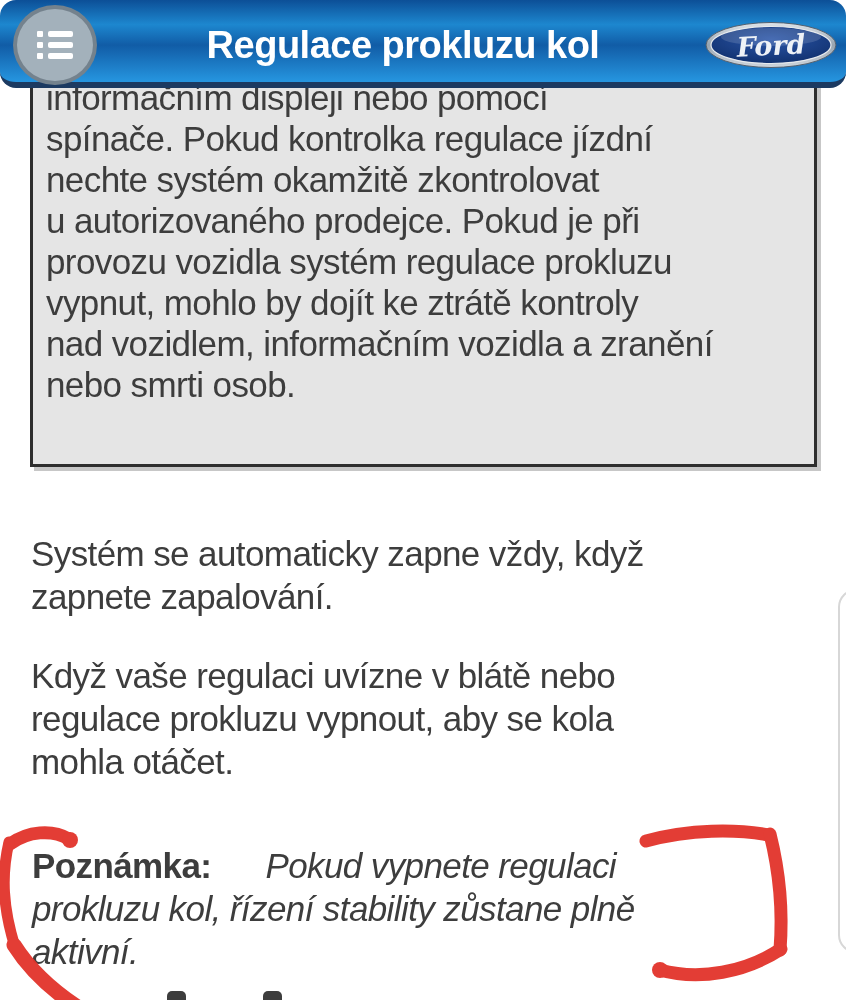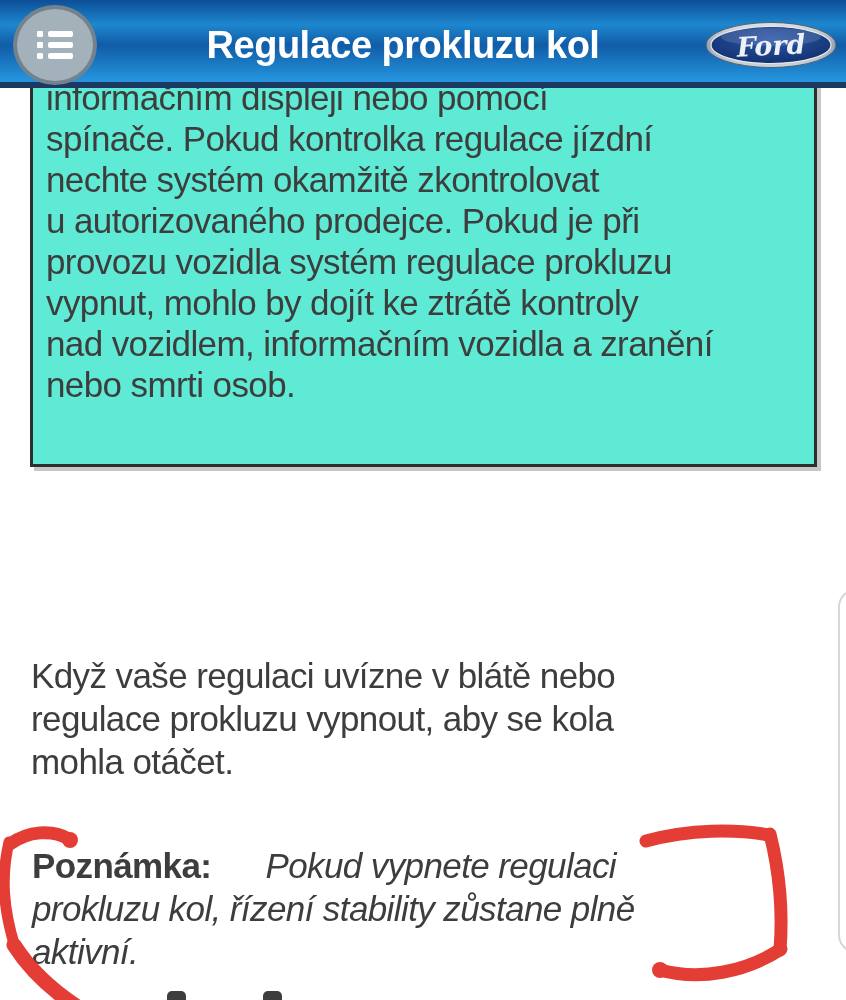--- a/index.html
+++ b/index.html
@@ -11,20 +11,21 @@
     position: relative;
   }
   .page { position: absolute; width: 846px; height: 1000px; overflow: hidden; background: #fff; }
 
   
   .header {
     position: absolute; left: 0; top: 0; width: 846px; height: 88px;
     background: linear-gradient(180deg, #0c4f97 0%, #1d87cf 30%, #115ca6 55%, #2696e0 100%);
     border-bottom: 6px solid #1c3a61;
     z-index: 10;
+    border-radius: 16px;
   }
   .menu-btn {
     position: absolute; left: 13px; top: 5px; width: 84px; height: 80px;
     border-radius: 50%;
     background: #a3b1bb;
     border: 4px solid #74828d;
     display: flex; align-items: center; justify-content: center;
     cursor: pointer;
   }
   .list-icon { display: flex; flex-direction: column; gap: 5px; }
@@ -36,21 +37,21 @@
     text-align: center;
     font-size: 38px; font-weight: bold; color: #ffffff;
     letter-spacing: -0.5px;
     white-space: nowrap;
   }
   .ford-logo { position: absolute; right: 9px; top: 22px; }
 
   
   .warning-box {
     position: absolute; left: 30px; top: 26px; width: 787px; height: 441px;
-    background: #5eead4;
+    background: #e5e5e5;
     border: 3px solid #2e2e2e;
     box-shadow: 4px 4px 0 rgba(0,0,0,0.22);
     padding: 48px 10px 0 13px;
     z-index: 1;
   }
   .body-text { color: #3d3d3d; font-size: 35px; letter-spacing: -0.6px; }
   .warning-box .line { line-height: 41px; white-space: nowrap; }
 
   
   .para { position: absolute; left: 31px; color: #3d3d3d; font-size: 35px; letter-spacing: -0.6px; }
@@ -93,20 +94,24 @@
     <div class="line">informačním displeji nebo pomocí</div>
     <div class="line">spínače. Pokud kontrolka regulace jízdní</div>
     <div class="line">nechte systém okamžitě zkontrolovat</div>
     <div class="line">u autorizovaného prodejce. Pokud je při</div>
     <div class="line">provozu vozidla systém regulace prokluzu</div>
     <div class="line">vypnut, mohlo by dojít ke ztrátě kontroly</div>
     <div class="line">nad vozidlem, informačním vozidla a zranění</div>
     <div class="line">nebo smrti osob.</div>
   </div>
 
+  <div class="para para-1">
+    <div class="line">Systém se automaticky zapne vždy, když</div>
+    <div class="line">zapnete zapalování.</div>
+  </div>
 
   <div class="para para-2">
     <div class="line">Když vaše regulaci uvízne v blátě nebo</div>
     <div class="line">regulace prokluzu vypnout, aby se kola</div>
     <div class="line">mohla otáčet.</div>
   </div>
 
   <div class="para note">
     <div class="line"><span class="note-label">Poznámka:</span><span class="italic">Pokud vypnete regulaci</span></div>
     <div class="line italic">prokluzu kol, řízení stability zůstane plně</div>

